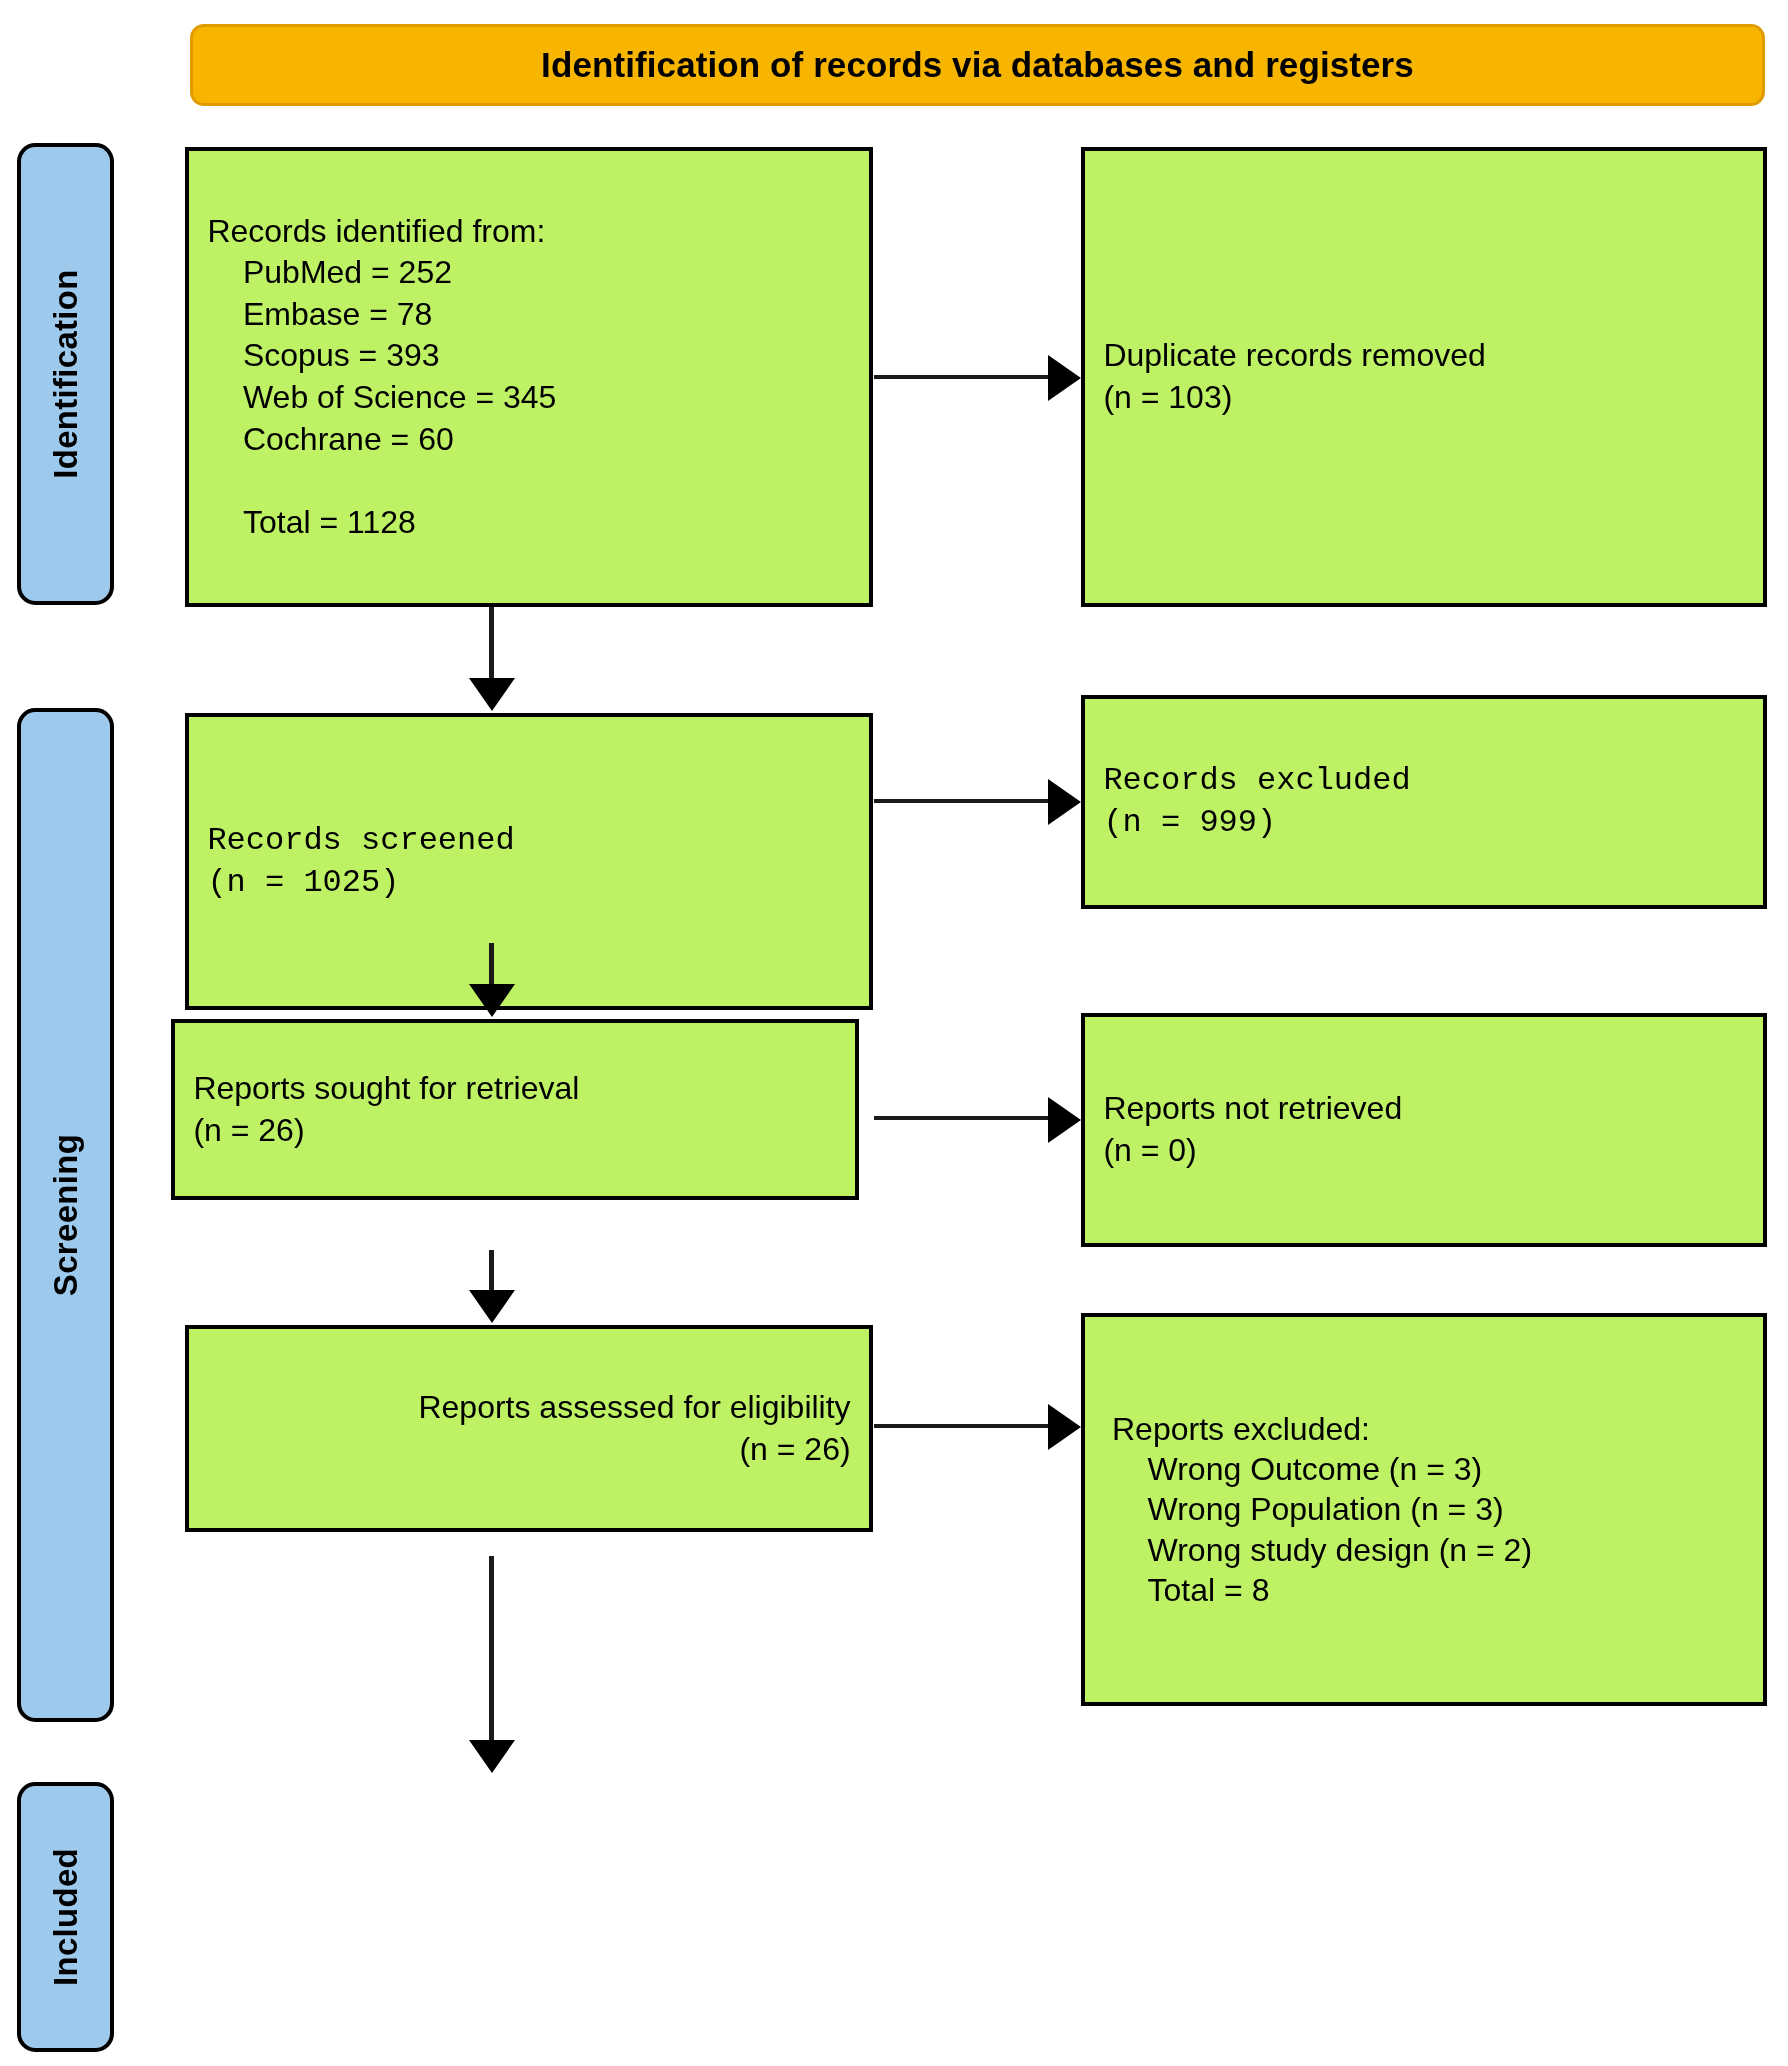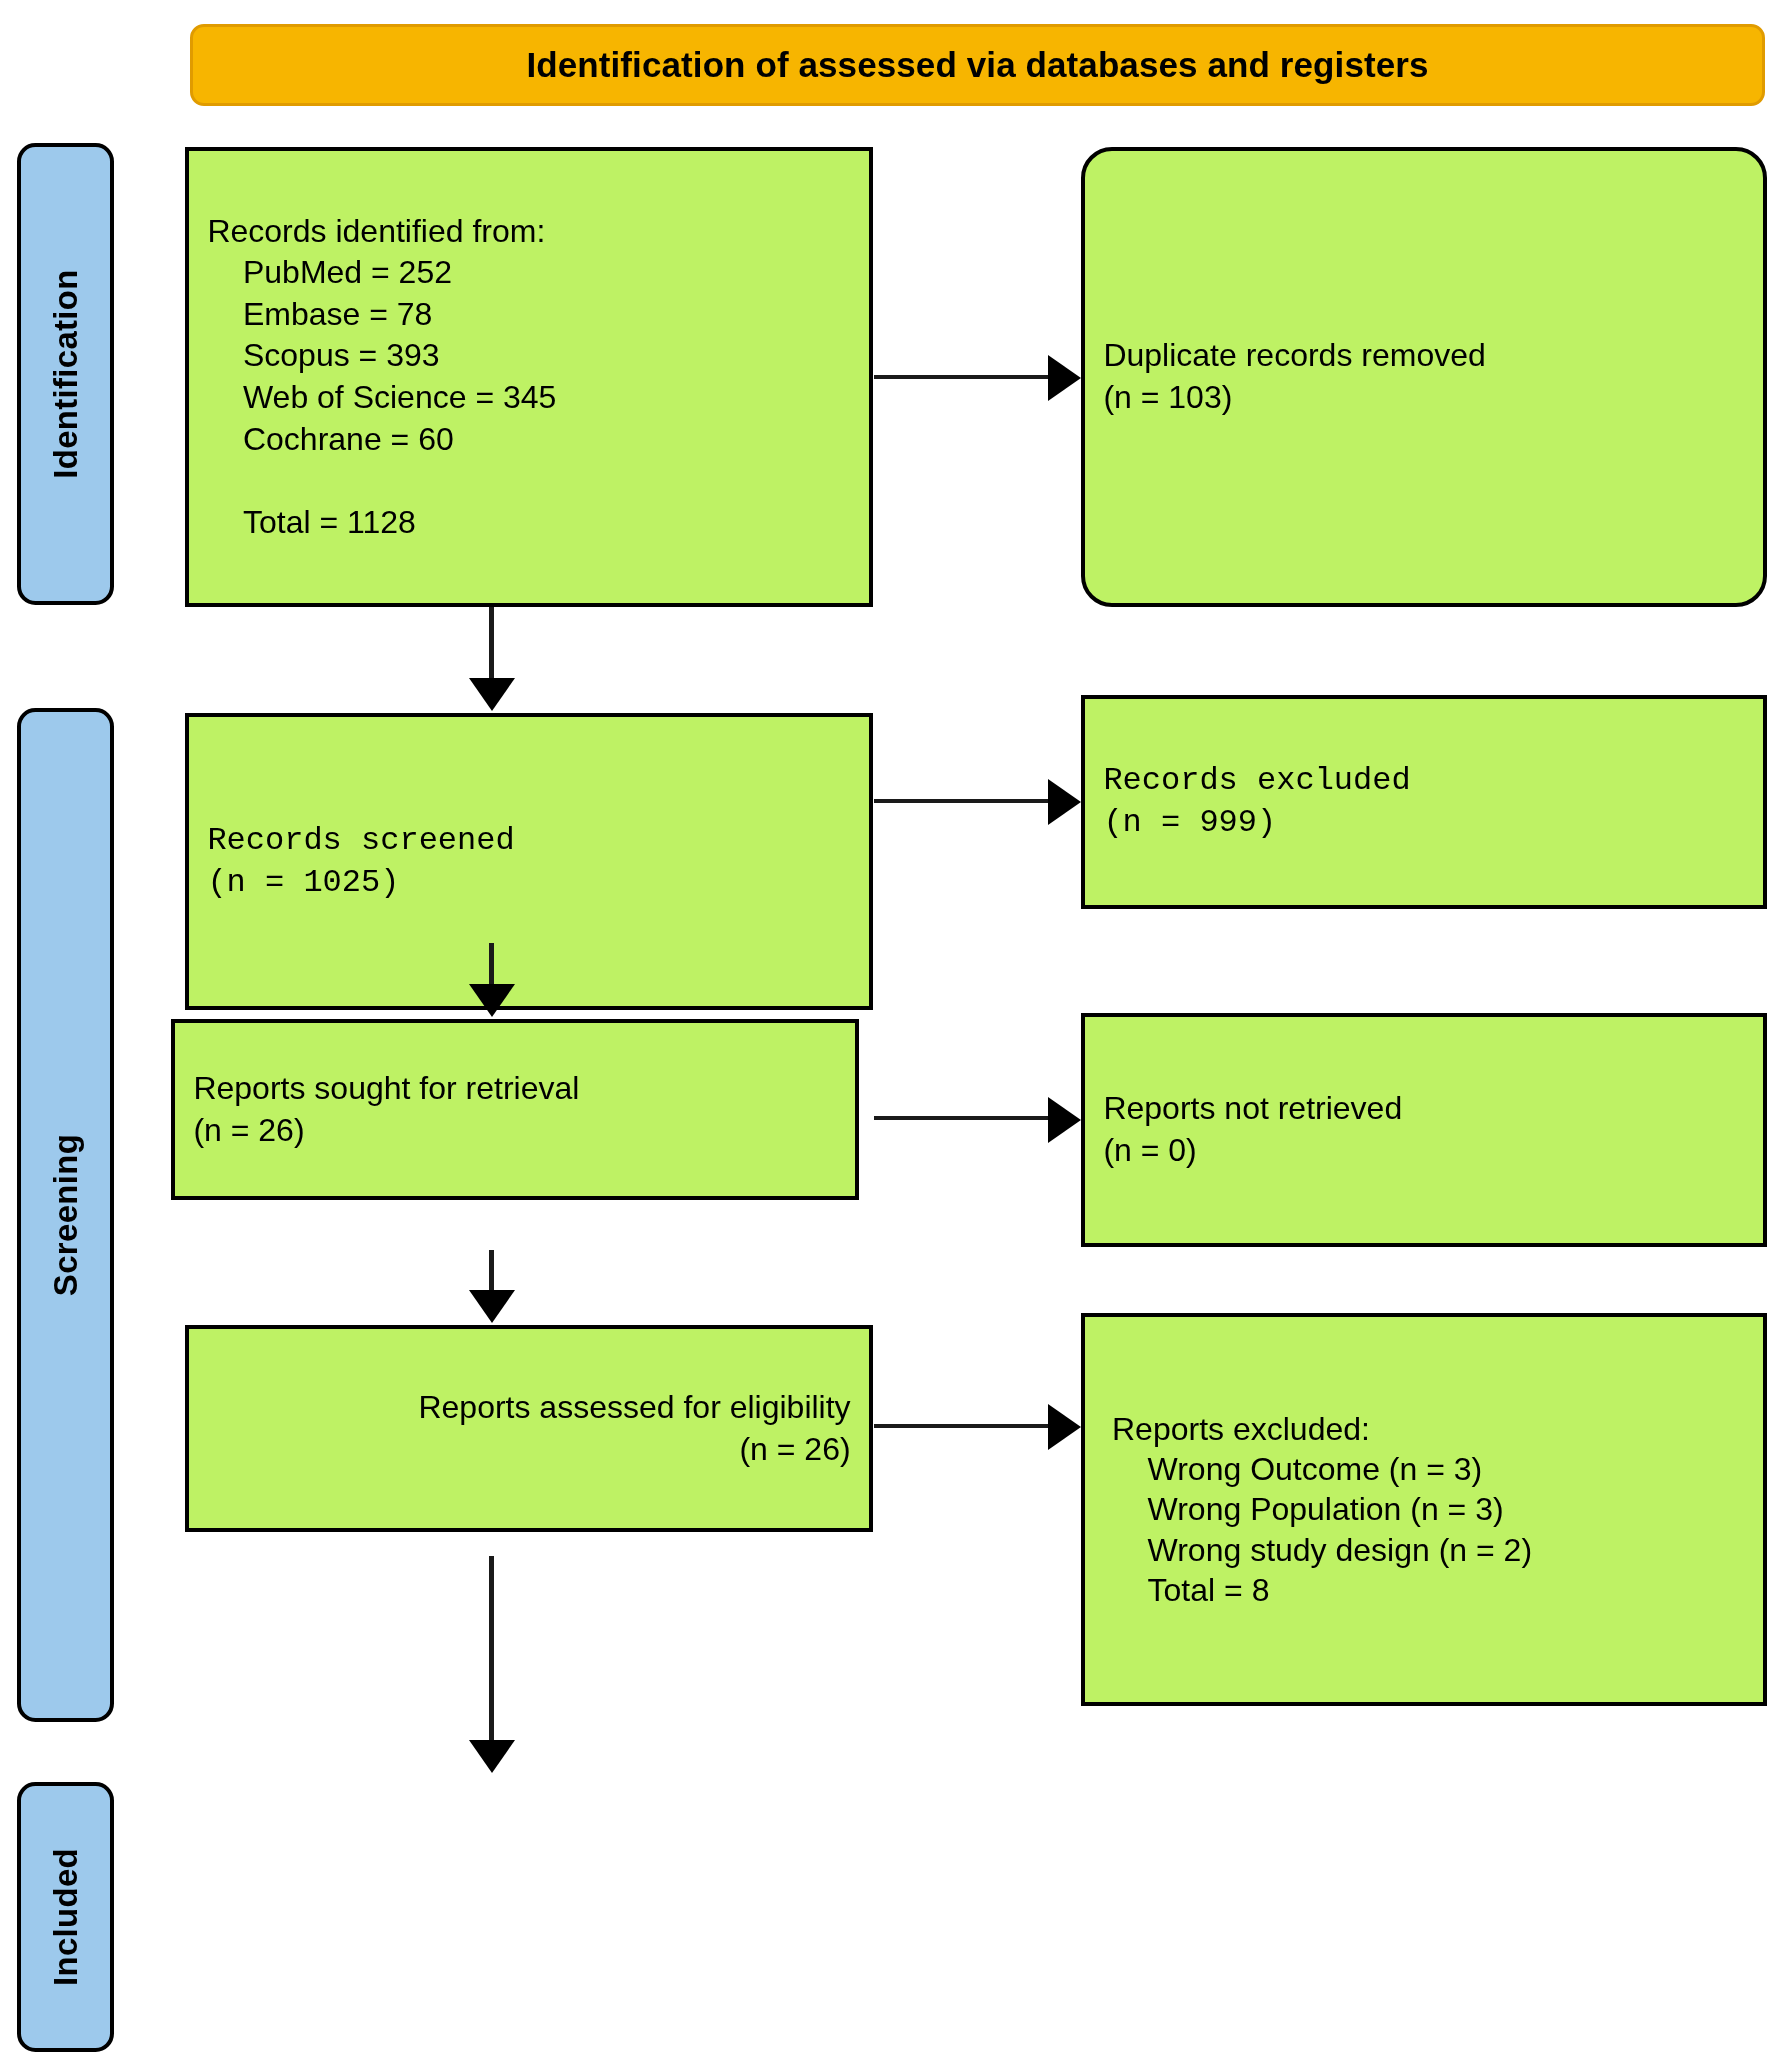--- a/index.html
+++ b/index.html
@@ -82,21 +82,21 @@
   }
   .box-text {
     font-size: 32px;
     line-height: 1.30;
     color: #000000;
     white-space: pre-wrap;
   }
   .box-text.tight { line-height: 1.26; }
 
   #box-identified   { left: 185px;  top: 147px;  width: 688px; height: 460px; }
-  #box-duplicates   { left: 1081px; top: 147px;  width: 686px; height: 460px; border-radius: 31px; }
+  #box-duplicates   { left: 1081px; top: 147px;  width: 686px; height: 460px; }
   #box-screened     { left: 185px;  top: 713px; width: 688px; height: 297px; font-family: Liberation Mono, monospace; }
   #box-excluded     { left: 1081px; top: 695px; width: 686px; height: 214px; font-family: Liberation Mono, monospace; }
   #box-sought       { left: 171px;  top: 1019px; width: 688px; height: 181px; }
   #box-notretrieved { left: 1081px; top: 1013px; width: 686px; height: 234px; }
   #box-assessed     { left: 185px;  top: 1325px; width: 688px; height: 207px; text-align: right; }
   #box-repexcluded  { left: 1081px; top: 1313px; width: 686px; height: 393px; padding-left: 27px; }
   #box-included     { left: 185px;  top: 1777px; width: 688px; height: 274px; }
 
   
   .arrow-v {
@@ -123,21 +123,21 @@
     border-bottom: 23px solid transparent;
     border-left: 33px solid #000000;
   }
 </style>
 </head>
 <body>
 
 <div id="canvas">
 
   <div class="banner">
-    <div class="banner-text">Identification of assessed via databases and registers</div>
+    <div class="banner-text">Identification of records via databases and registers</div>
   </div>
 
   <div class="stage" id="stage-identification">
     <span class="stage-text">Identification</span>
   </div>
   <div class="stage" id="stage-screening">
     <span class="stage-text">Screening</span>
   </div>
   <div class="stage" id="stage-included">
     <span class="stage-text">Included</span>

